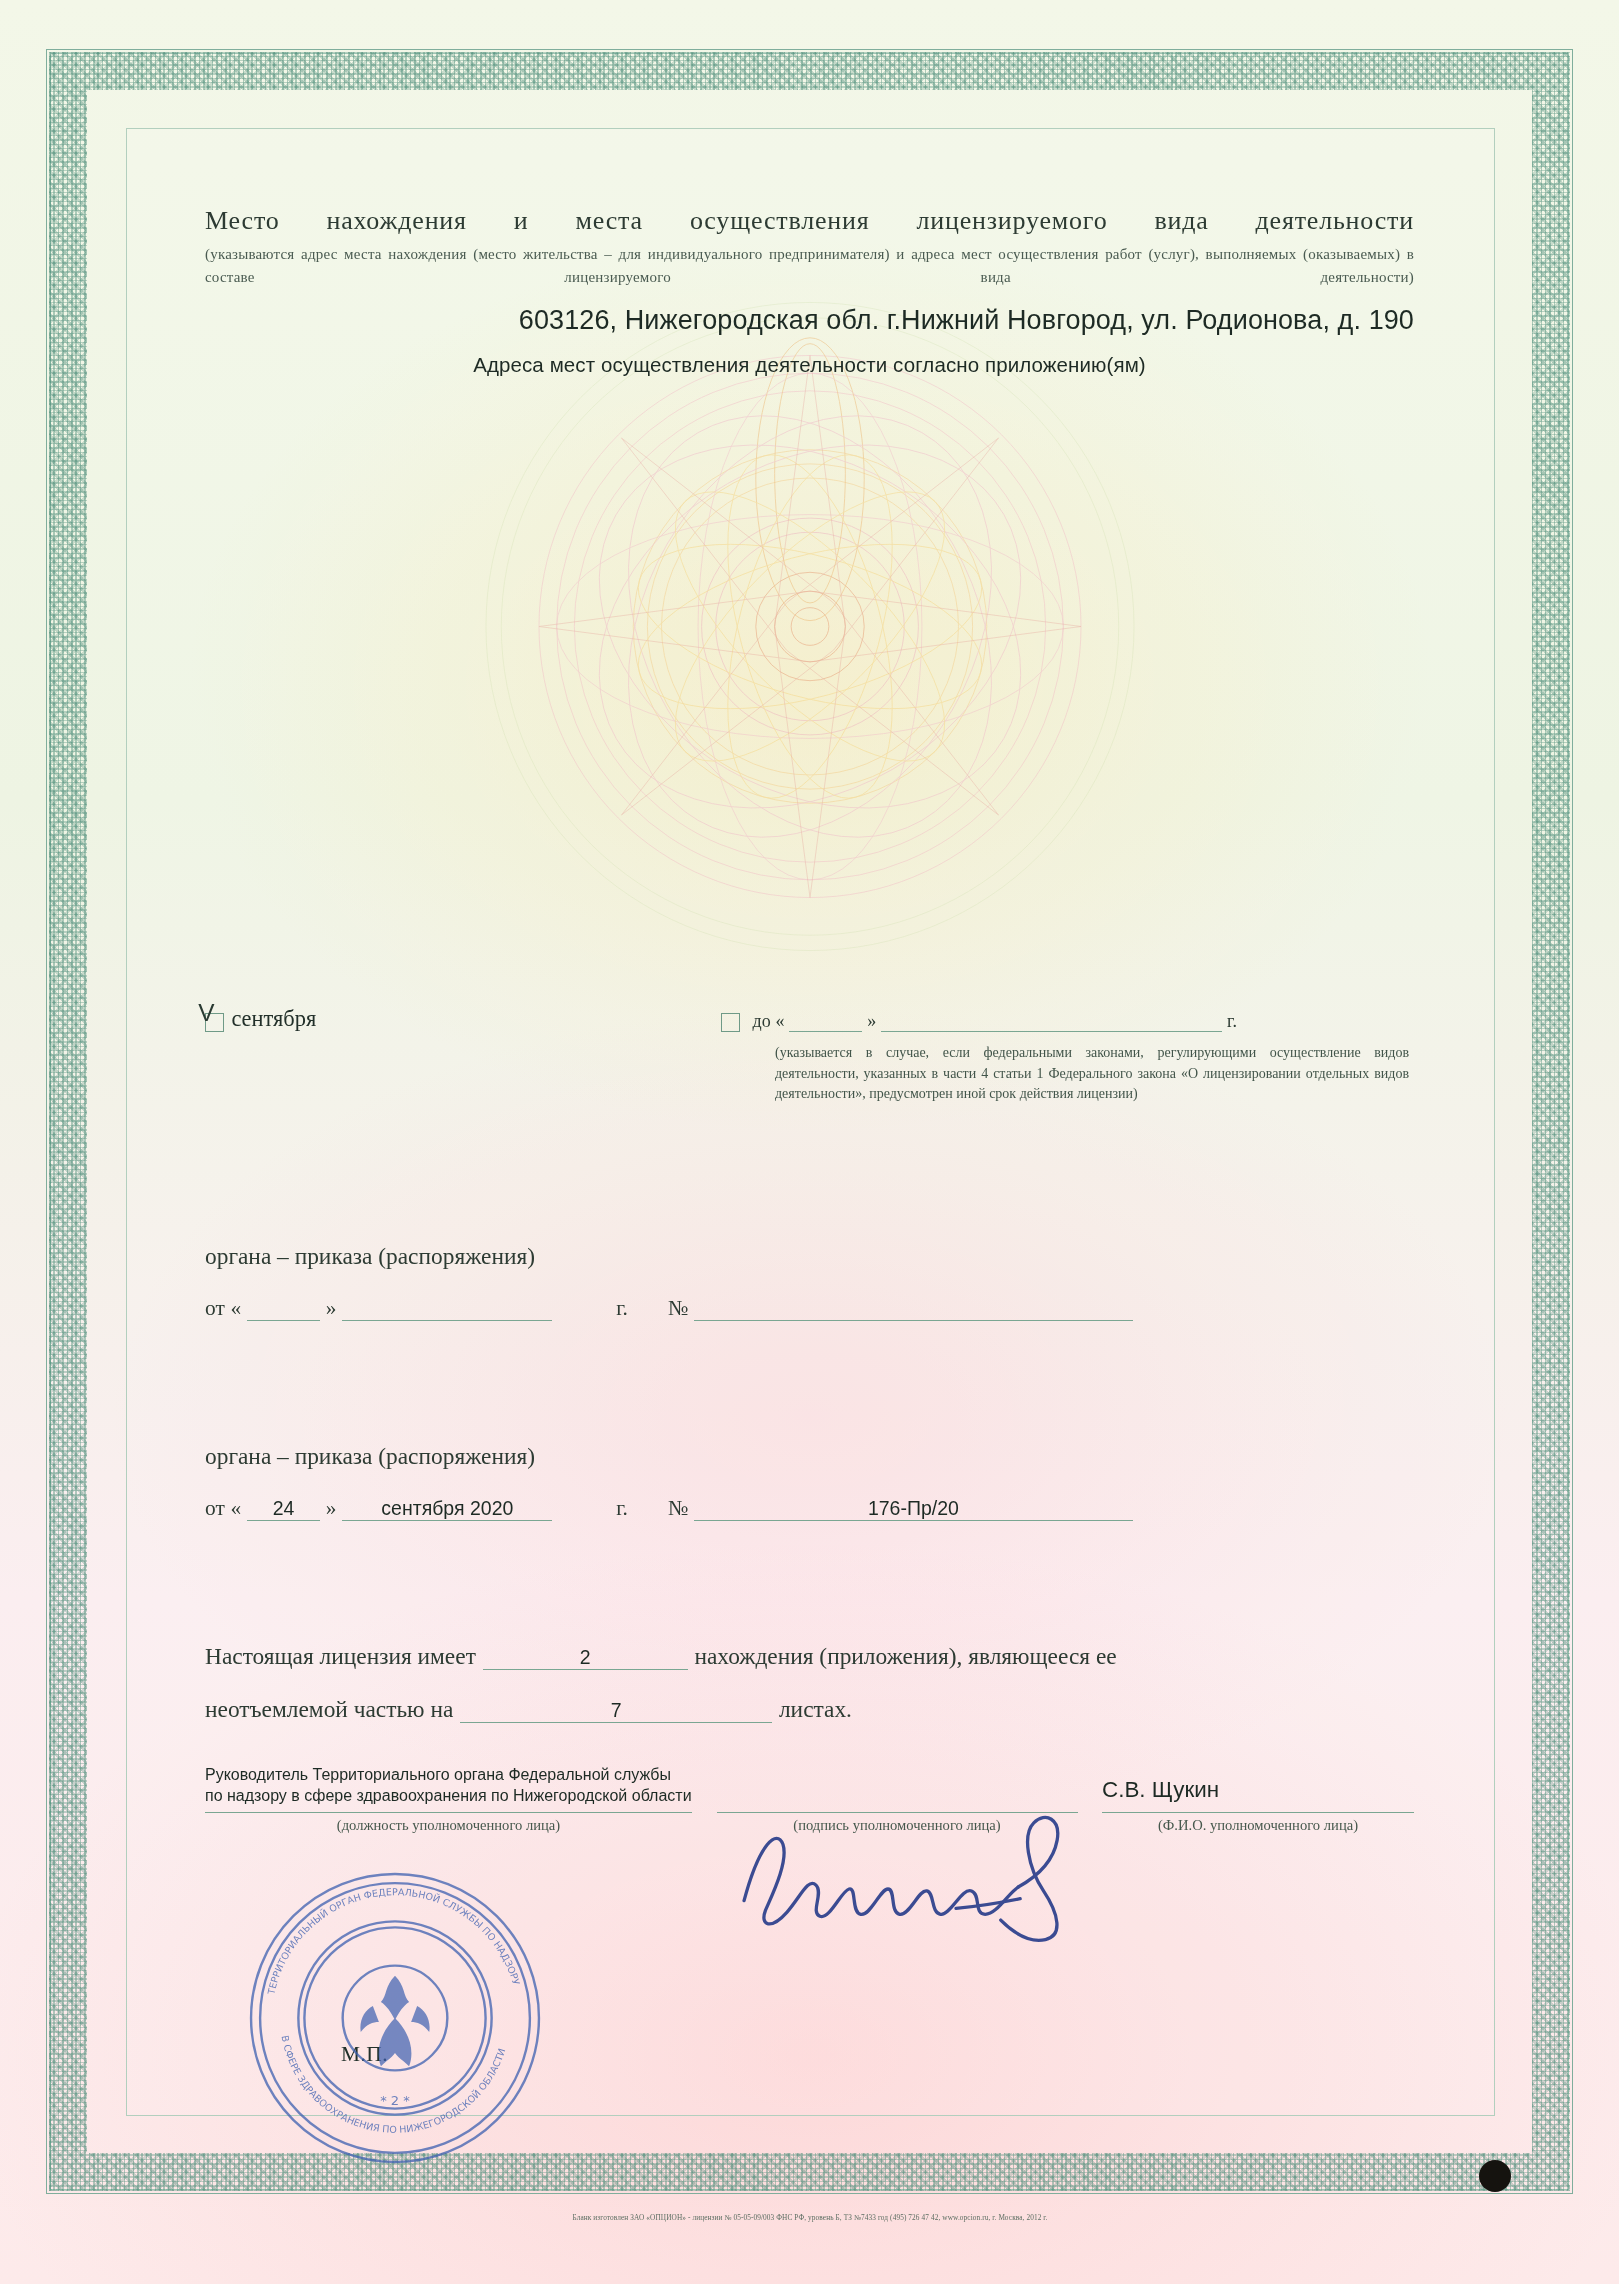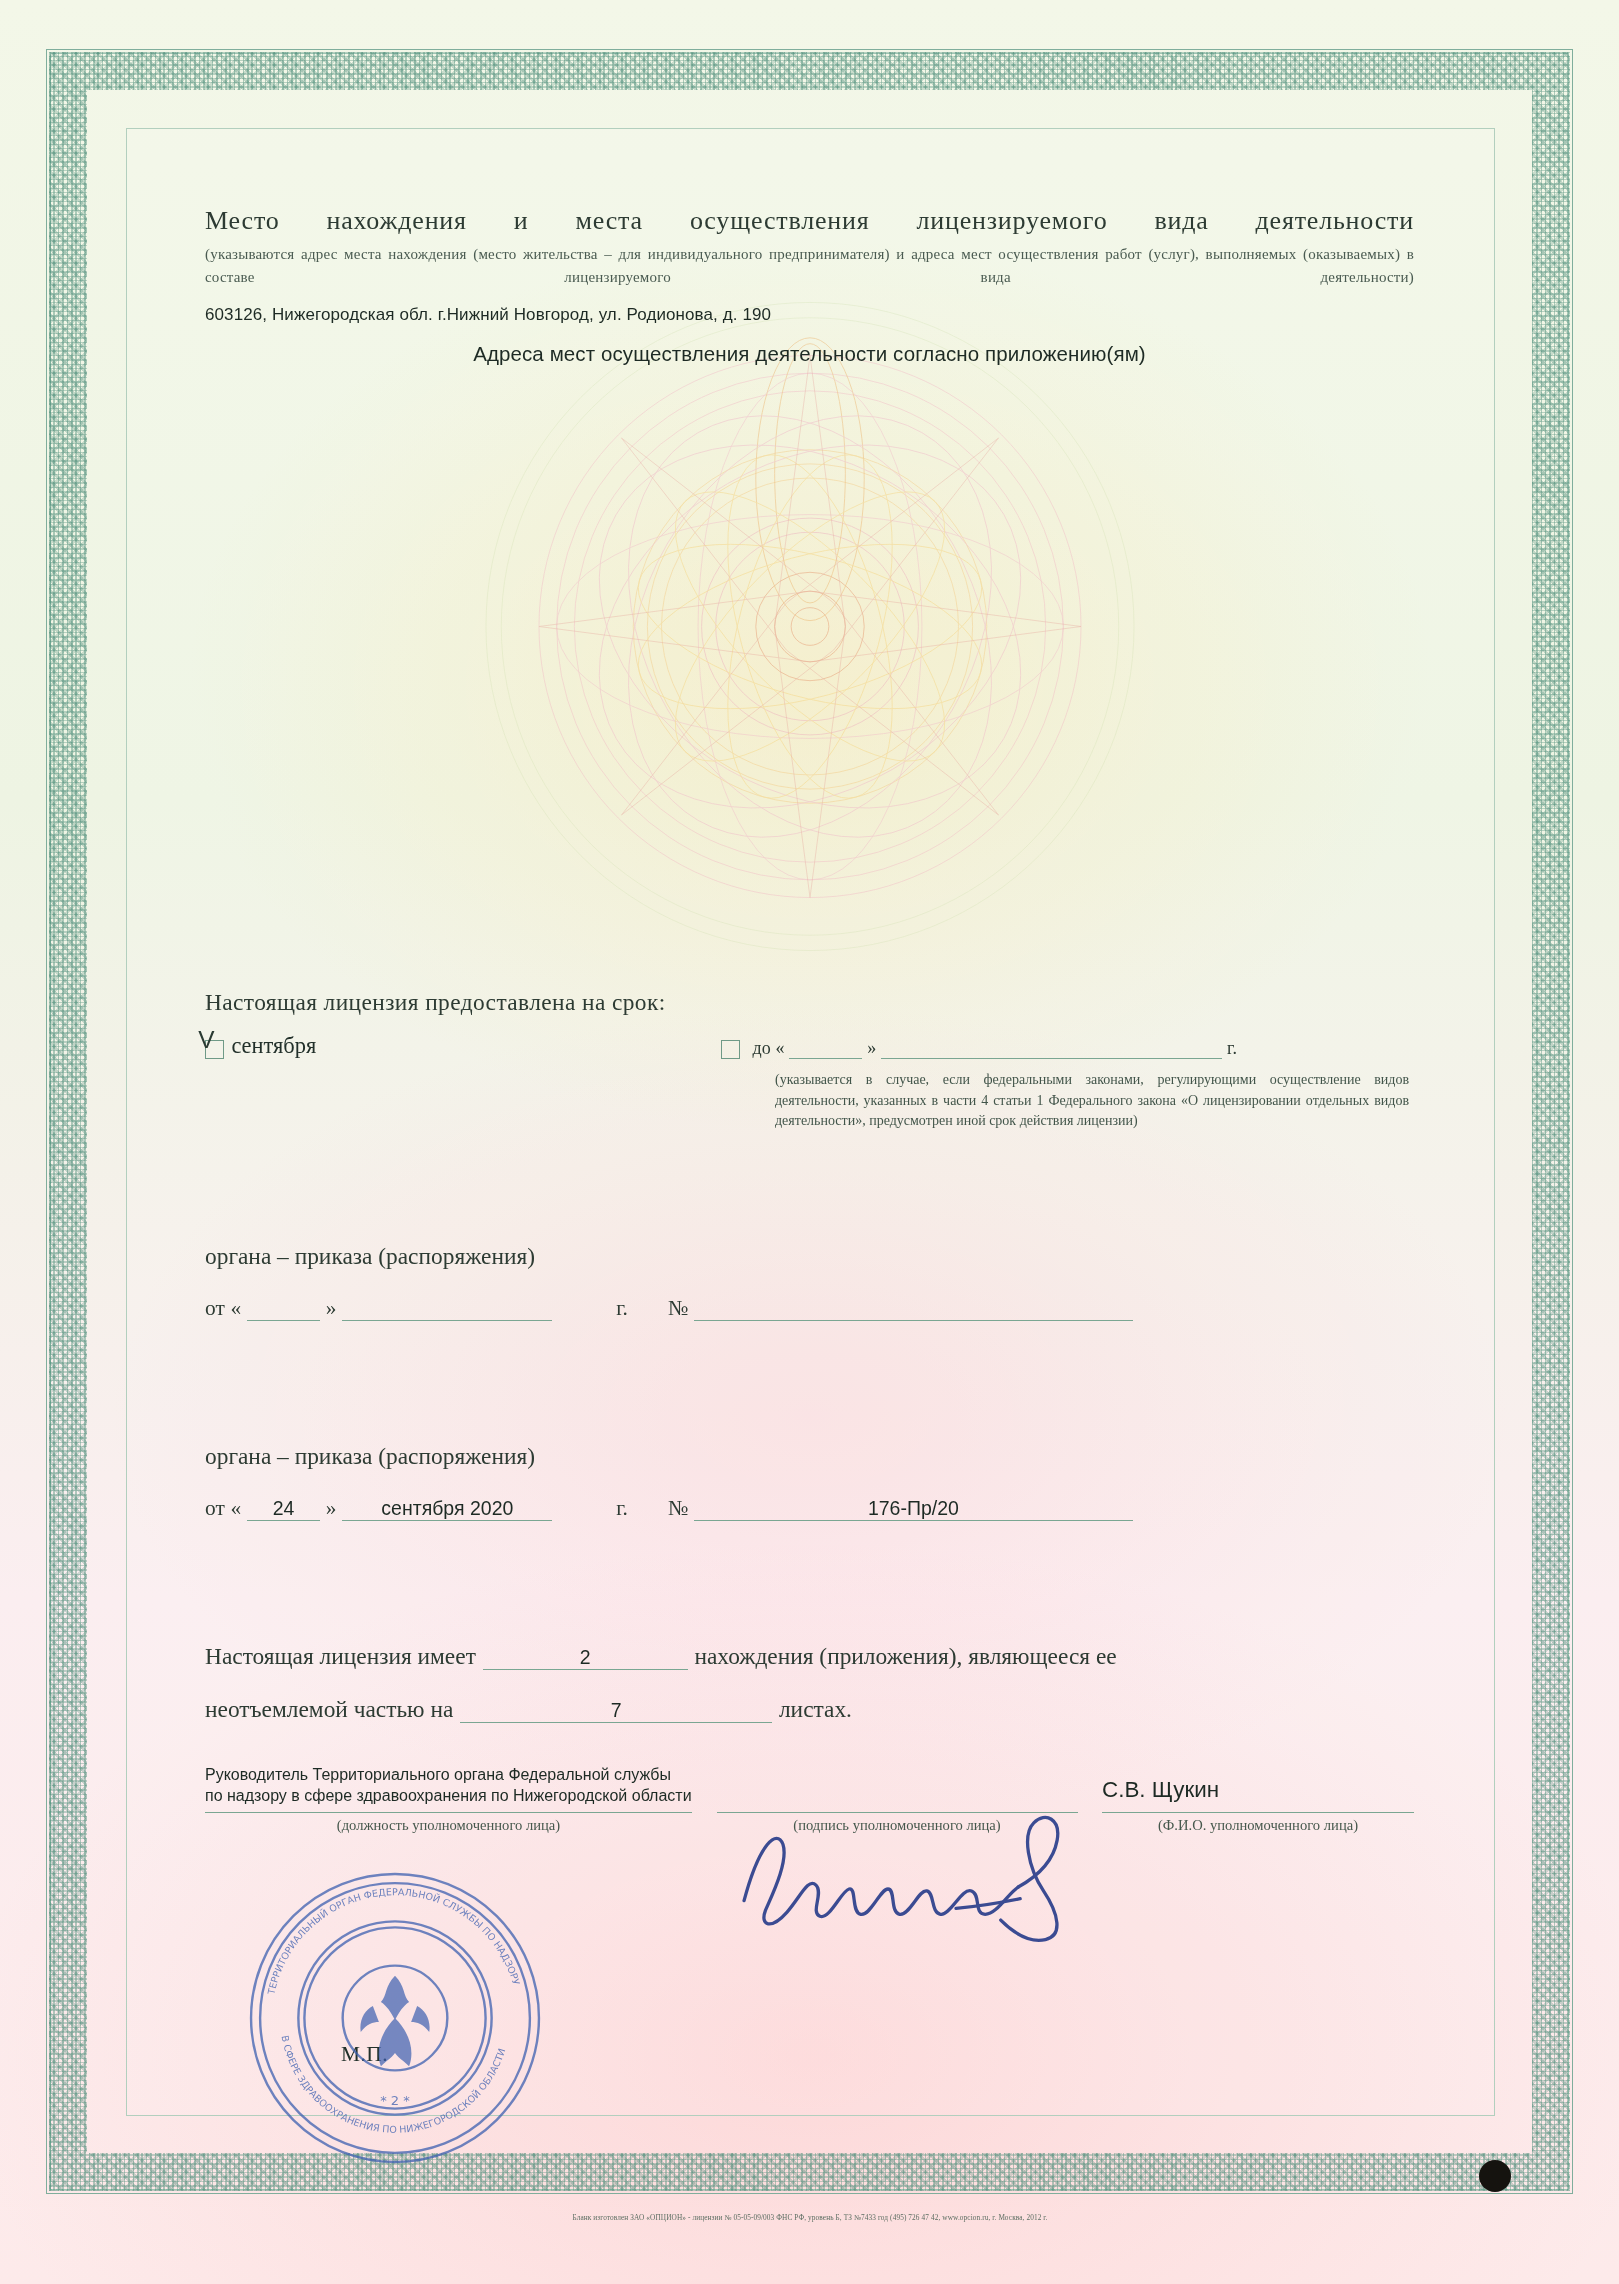--- a/index.html
+++ b/index.html
@@ -119,23 +119,23 @@
     font-size: 15px;
     color: #4a5b51;
     line-height: 1.5;
     text-align: justify;
     text-align-last: justify;
     margin: 5.8px 0 0 0;
     letter-spacing: 0.2px;
   }
   .addr {
     font-family: "Liberation Sans", sans-serif;
-    font-size: 17px;
+    font-size: 27px;
     color: #1d2a24;
-    text-align: left;
+    text-align: right;
     margin-top: 16.6px;
     letter-spacing: 0.1px;
   }
   .addr2 {
     font-family: "Liberation Sans", sans-serif;
     font-size: 20.5px;
     color: #1d2a24;
     text-align: center;
     margin-top: 17.5px;
     letter-spacing: 0.1px;
@@ -388,21 +388,20 @@
   </svg>
 
   <div class="content">
     <div class="h-title">Место нахождения и места осуществления лицензируемого вида деятельности</div>
     <div class="h-sub">(указываются адрес места нахождения (место жительства – для индивидуального предпринимателя) и адреса мест осуществления работ (услуг), выполняемых (оказываемых) в составе лицензируемого вида деятельности)</div>
     <div class="addr">603126, Нижегородская обл. г.Нижний Новгород, ул. Родионова, д. 190</div>
     <div class="addr2">Адреса мест осуществления деятельности согласно приложению(ям)</div>
   </div>
 
   <div class="sec-term">
-    <div class="line-title">Настоящая лицензия предоставлена на срок:</div>
 
     <div class="term-row">
       <span class="chk">
         <span class="chk-v">V</span>
       </span>
       <span class="term-label">сентября</span>
 
       <span class="term-right">
         <span class="chk"></span>
         <span>до</span>

